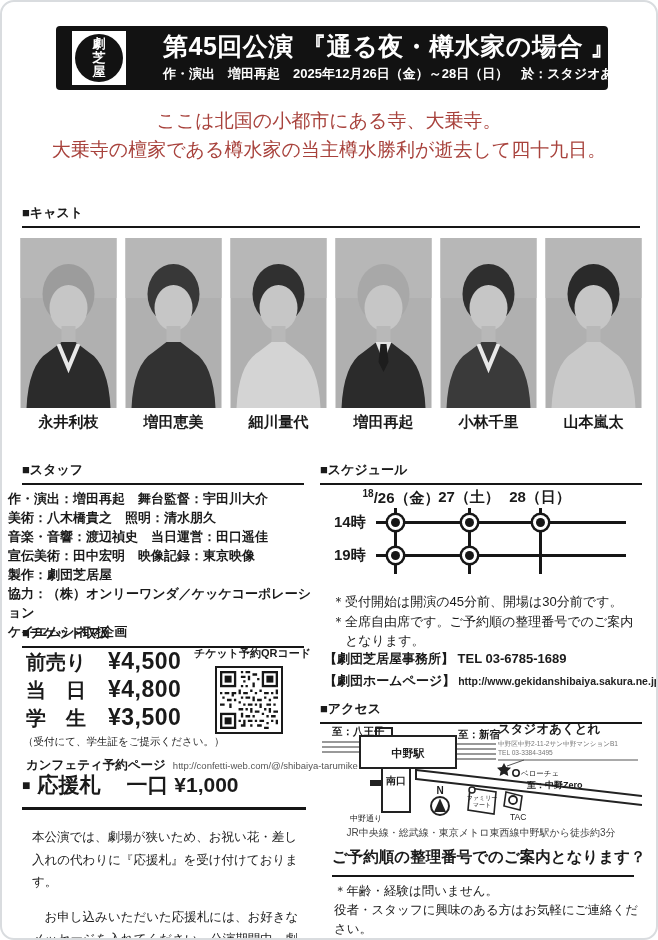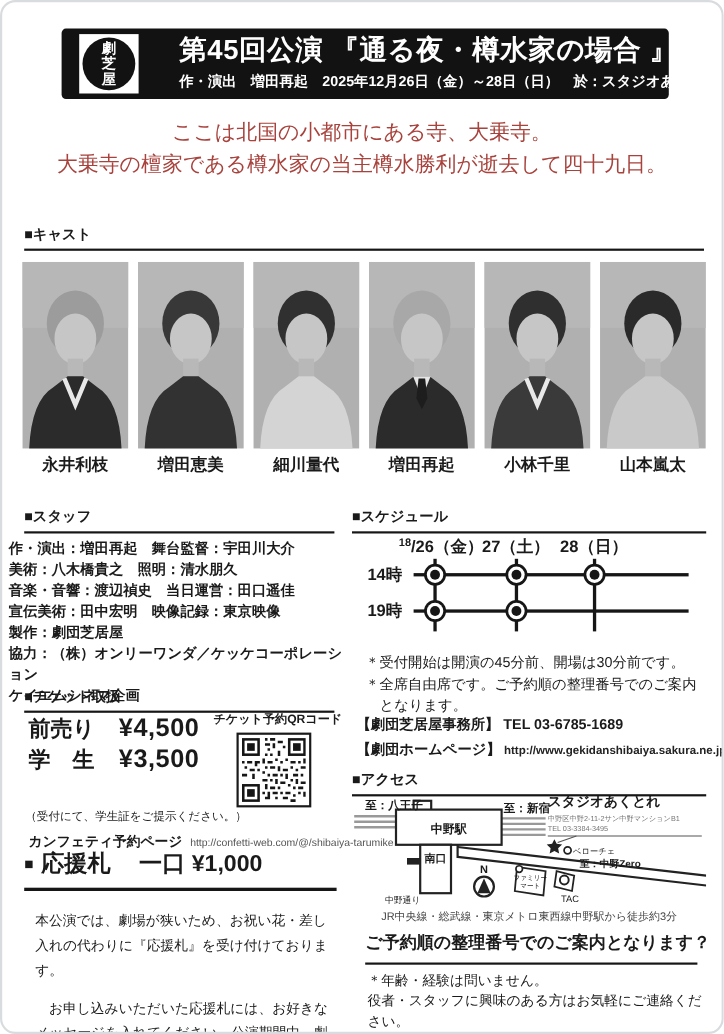--- a/index.html
+++ b/index.html
@@ -196,20 +196,24 @@
     <div>＊全席自由席です。ご予約順の整理番号でのご案内となります。</div>
   </div>
   <div class="contact1"><span>【劇団芝居屋事務所】</span><span> TEL 03-6785-1689</span></div>
   <div class="contact2"><span>【劇団ホームページ】</span><span class="url"> http://www.gekidanshibaiya.sakura.ne.jp</span></div>
 
   <div class="sec-head tickets-head">■チケット取扱</div>
   <div class="price-block">
     <div class="price-row">
       <span class="price-label">前売り</span>
       <span class="price-value">¥4,500</span>
+    </div>
+    <div class="price-row">
+      <span class="price-label">当　日</span>
+      <span class="price-value">¥4,800</span>
     </div>
     <div class="price-row">
       <span class="price-label">学　生</span>
       <span class="price-value">¥3,500</span>
     </div>
   </div>
   <div class="qr-wrap">
     <div class="qr-label">チケット予約QRコード</div>
     <div class="qr">
       <svg viewBox="0 0 25 25">

